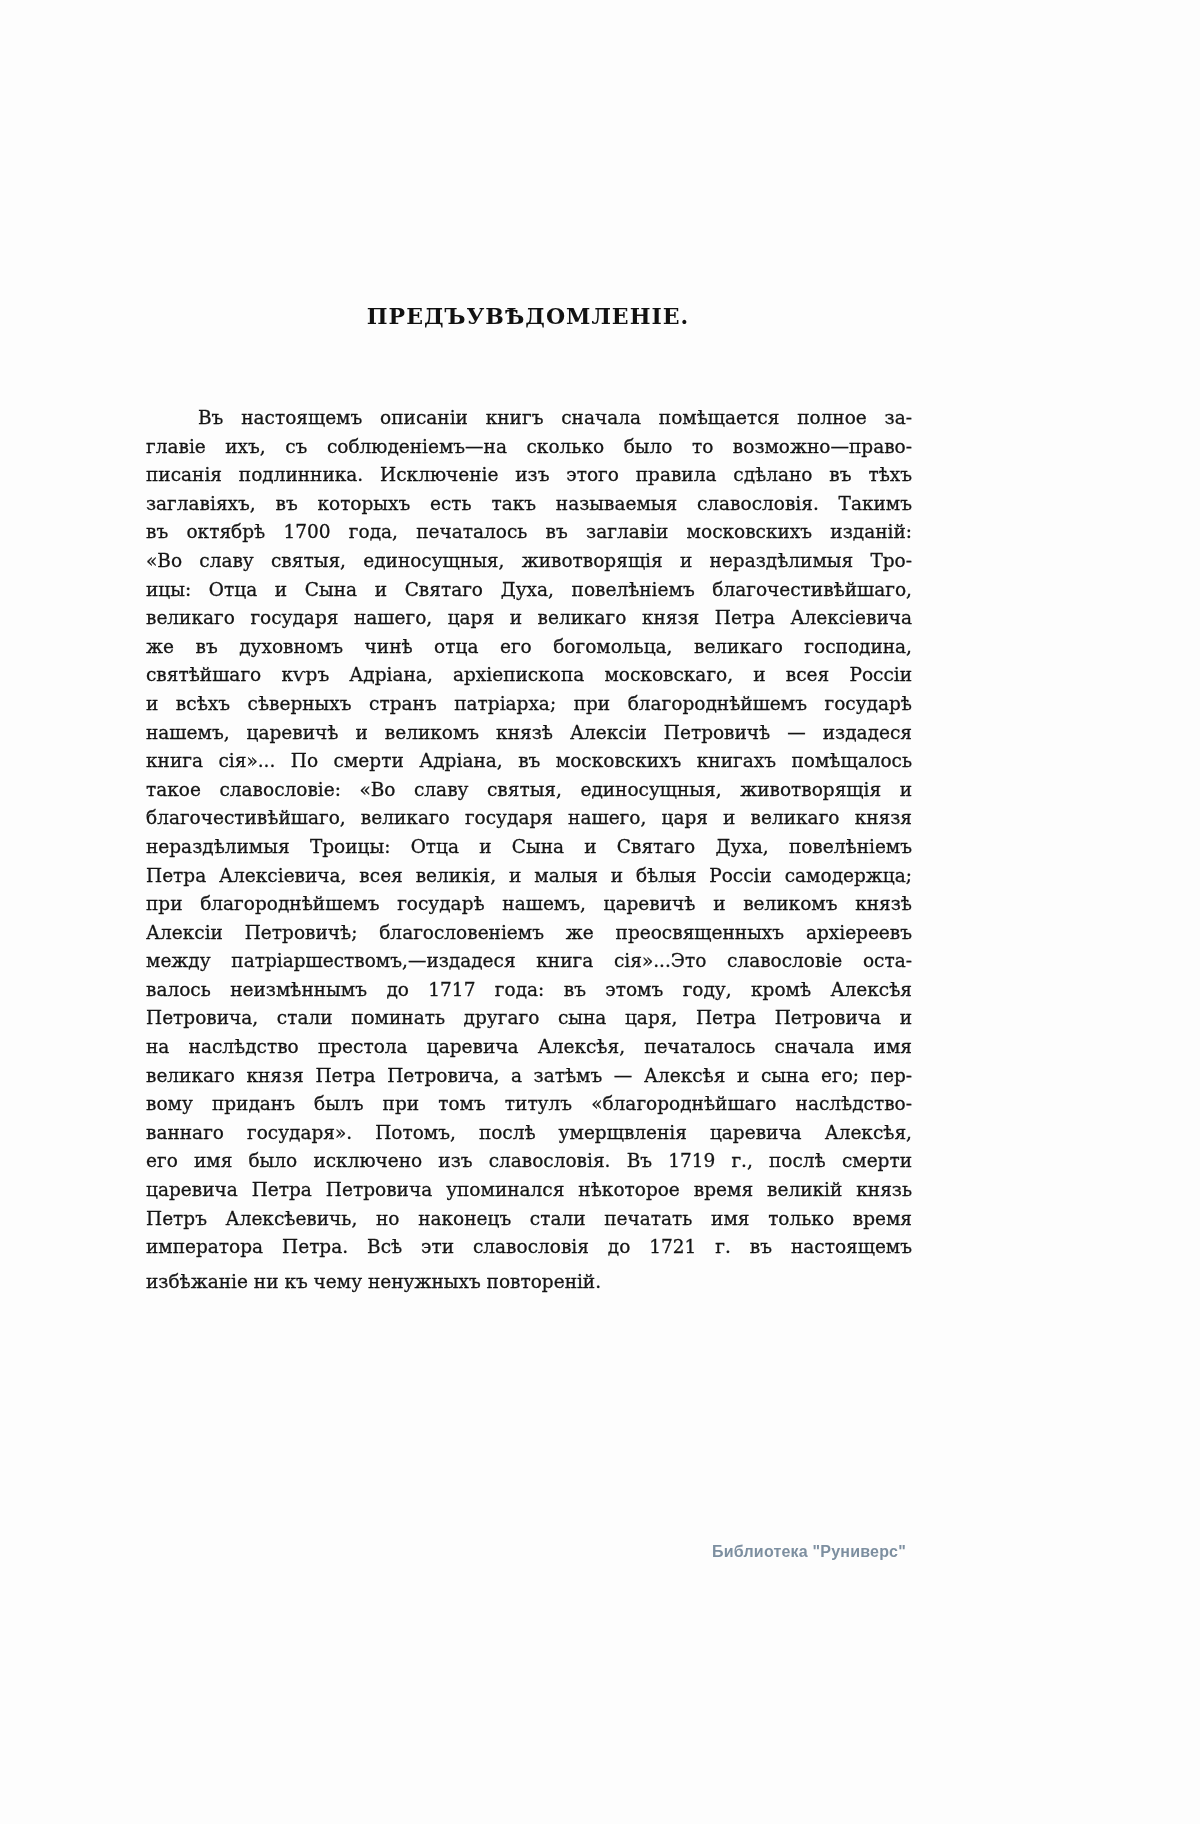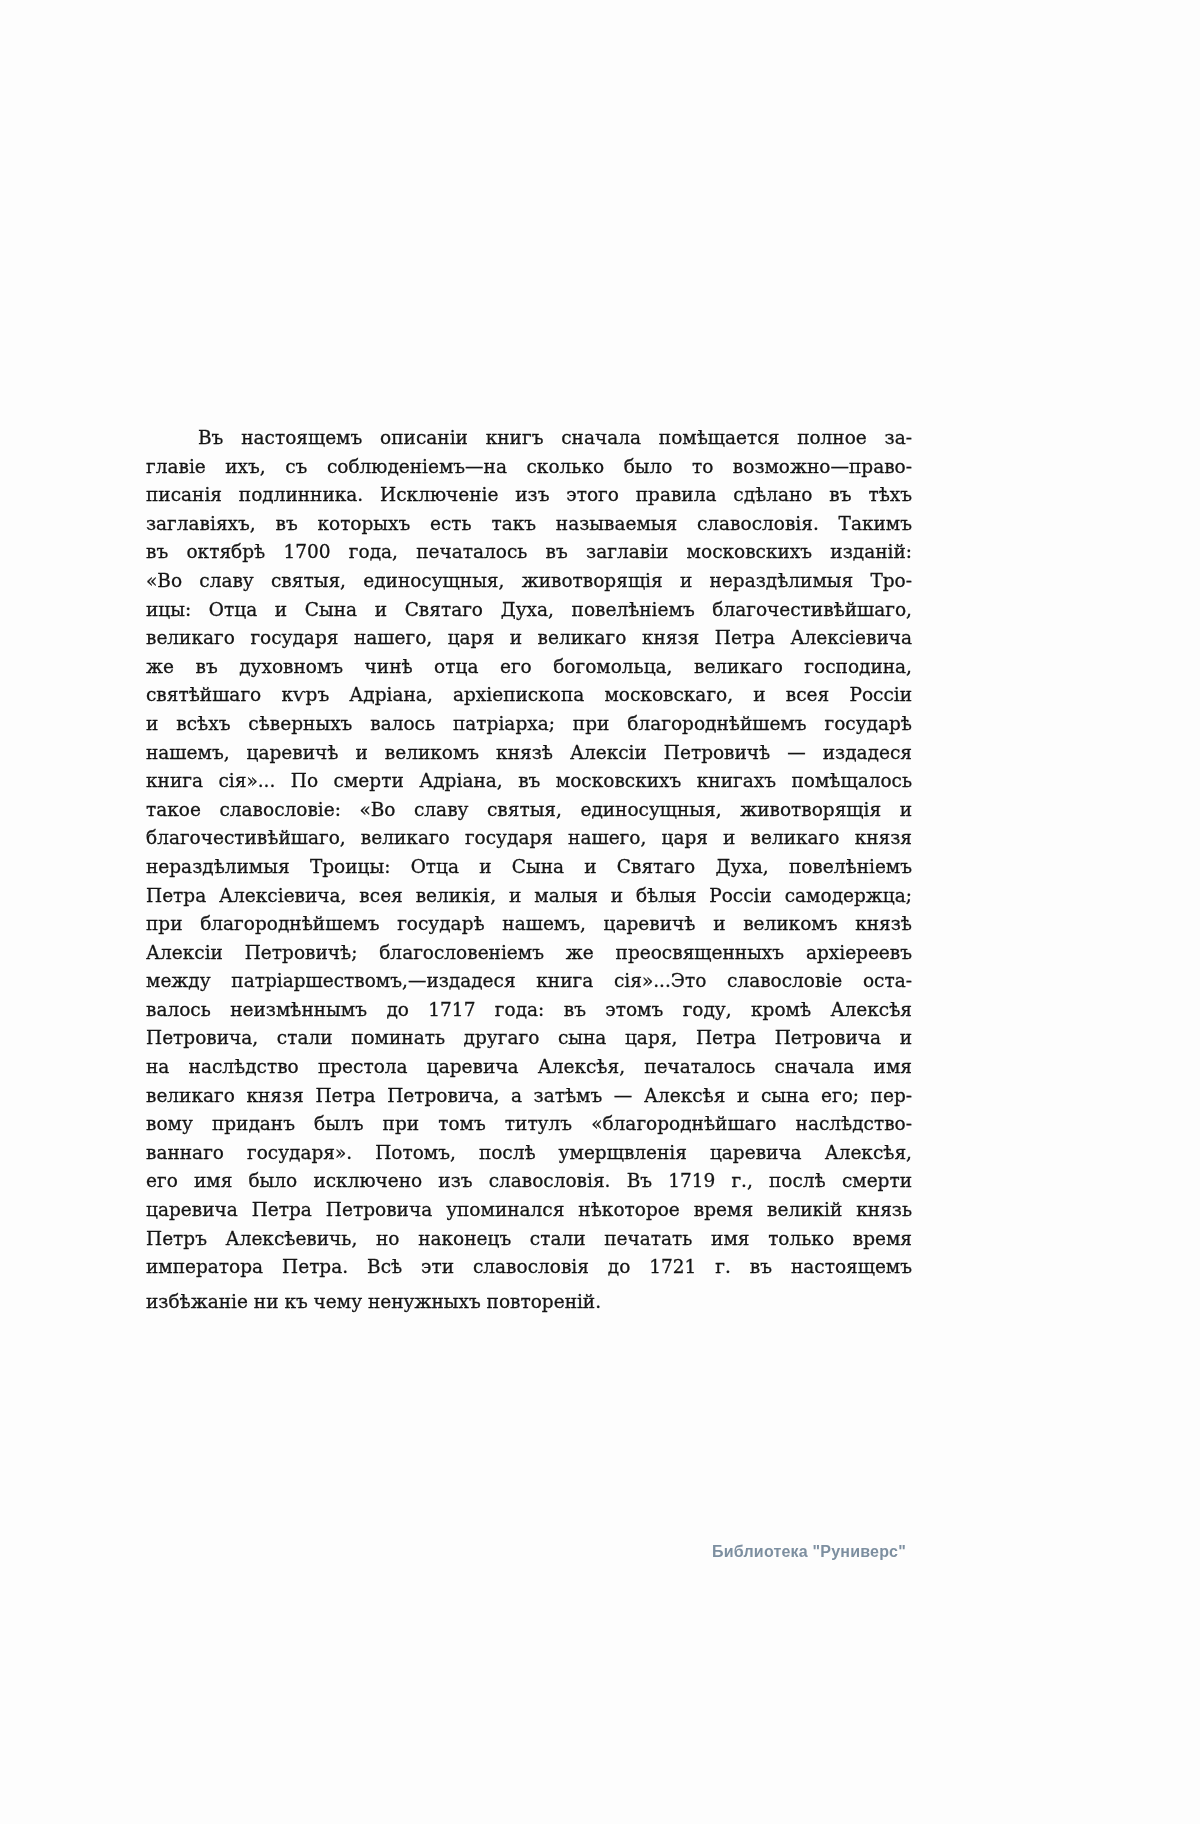--- a/index.html
+++ b/index.html
@@ -26,21 +26,21 @@
     width: 766px;
     margin: 0;
     text-align: center;
     font-size: 22px;
     font-weight: bold;
     letter-spacing: 1px;
     color: #121212;
   }
   .body-text {
     position: absolute;
-    top: 424px;
+    top: 404px;
     left: 146px;
     width: 766px;
     font-size: 18.5px;
     line-height: 28.6px;
     color: #151515;
     -webkit-text-stroke: 0.3px #151515;
   }
   .line {
     text-align: justify;
     text-align-last: justify;
@@ -62,33 +62,34 @@
     font-weight: bold;
     color: #7d8fa0;
     letter-spacing: 0.2px;
   }
 </style>
 </head>
 <body>
 
 <div class="page">
 
+  <h1 class="heading">ПРЕДЪУВѢДОМЛЕНІЕ.</h1>
 
   <div class="body-text">
     <div class="line first">Въ настоящемъ описаніи книгъ сначала помѣщается полное за-</div>
     <div class="line">главіе ихъ, съ соблюденіемъ—на сколько было то возможно—право-</div>
     <div class="line">писанія подлинника. Исключеніе изъ этого правила сдѣлано въ тѣхъ</div>
     <div class="line">заглавіяхъ, въ которыхъ есть такъ называемыя славословія. Такимъ</div>
     <div class="line">въ октябрѣ 1700 года, печаталось въ заглавіи московскихъ изданій:</div>
     <div class="line">«Во славу святыя, единосущныя, животворящія и нераздѣлимыя Тро-</div>
     <div class="line">ицы: Отца и Сына и Святаго Духа, повелѣніемъ благочестивѣйшаго,</div>
     <div class="line">великаго государя нашего, царя и великаго князя Петра Алексіевича</div>
     <div class="line">же въ духовномъ чинѣ отца его богомольца, великаго господина,</div>
     <div class="line">святѣйшаго кѵръ Адріана, архіепископа московскаго, и всея Россіи</div>
-    <div class="line">и всѣхъ сѣверныхъ валось патріарха; при благороднѣйшемъ государѣ</div>
+    <div class="line">и всѣхъ сѣверныхъ странъ патріарха; при благороднѣйшемъ государѣ</div>
     <div class="line">нашемъ, царевичѣ и великомъ князѣ Алексіи Петровичѣ — издадеся</div>
     <div class="line">книга сія»... По смерти Адріана, въ московскихъ книгахъ помѣщалось</div>
     <div class="line">такое славословіе: «Во славу святыя, единосущныя, животворящія и</div>
     <div class="line">благочестивѣйшаго, великаго государя нашего, царя и великаго князя</div>
     <div class="line">нераздѣлимыя Троицы: Отца и Сына и Святаго Духа, повелѣніемъ</div>
     <div class="line">Петра Алексіевича, всея великія, и малыя и бѣлыя Россіи самодержца;</div>
     <div class="line">при благороднѣйшемъ государѣ нашемъ, царевичѣ и великомъ князѣ</div>
     <div class="line">Алексіи Петровичѣ; благословеніемъ же преосвященныхъ архіереевъ</div>
     <div class="line">между патріаршествомъ,—издадеся книга сія»...Это славословіе оста-</div>
     <div class="line">валось неизмѣннымъ до 1717 года: въ этомъ году, кромѣ Алексѣя</div>

